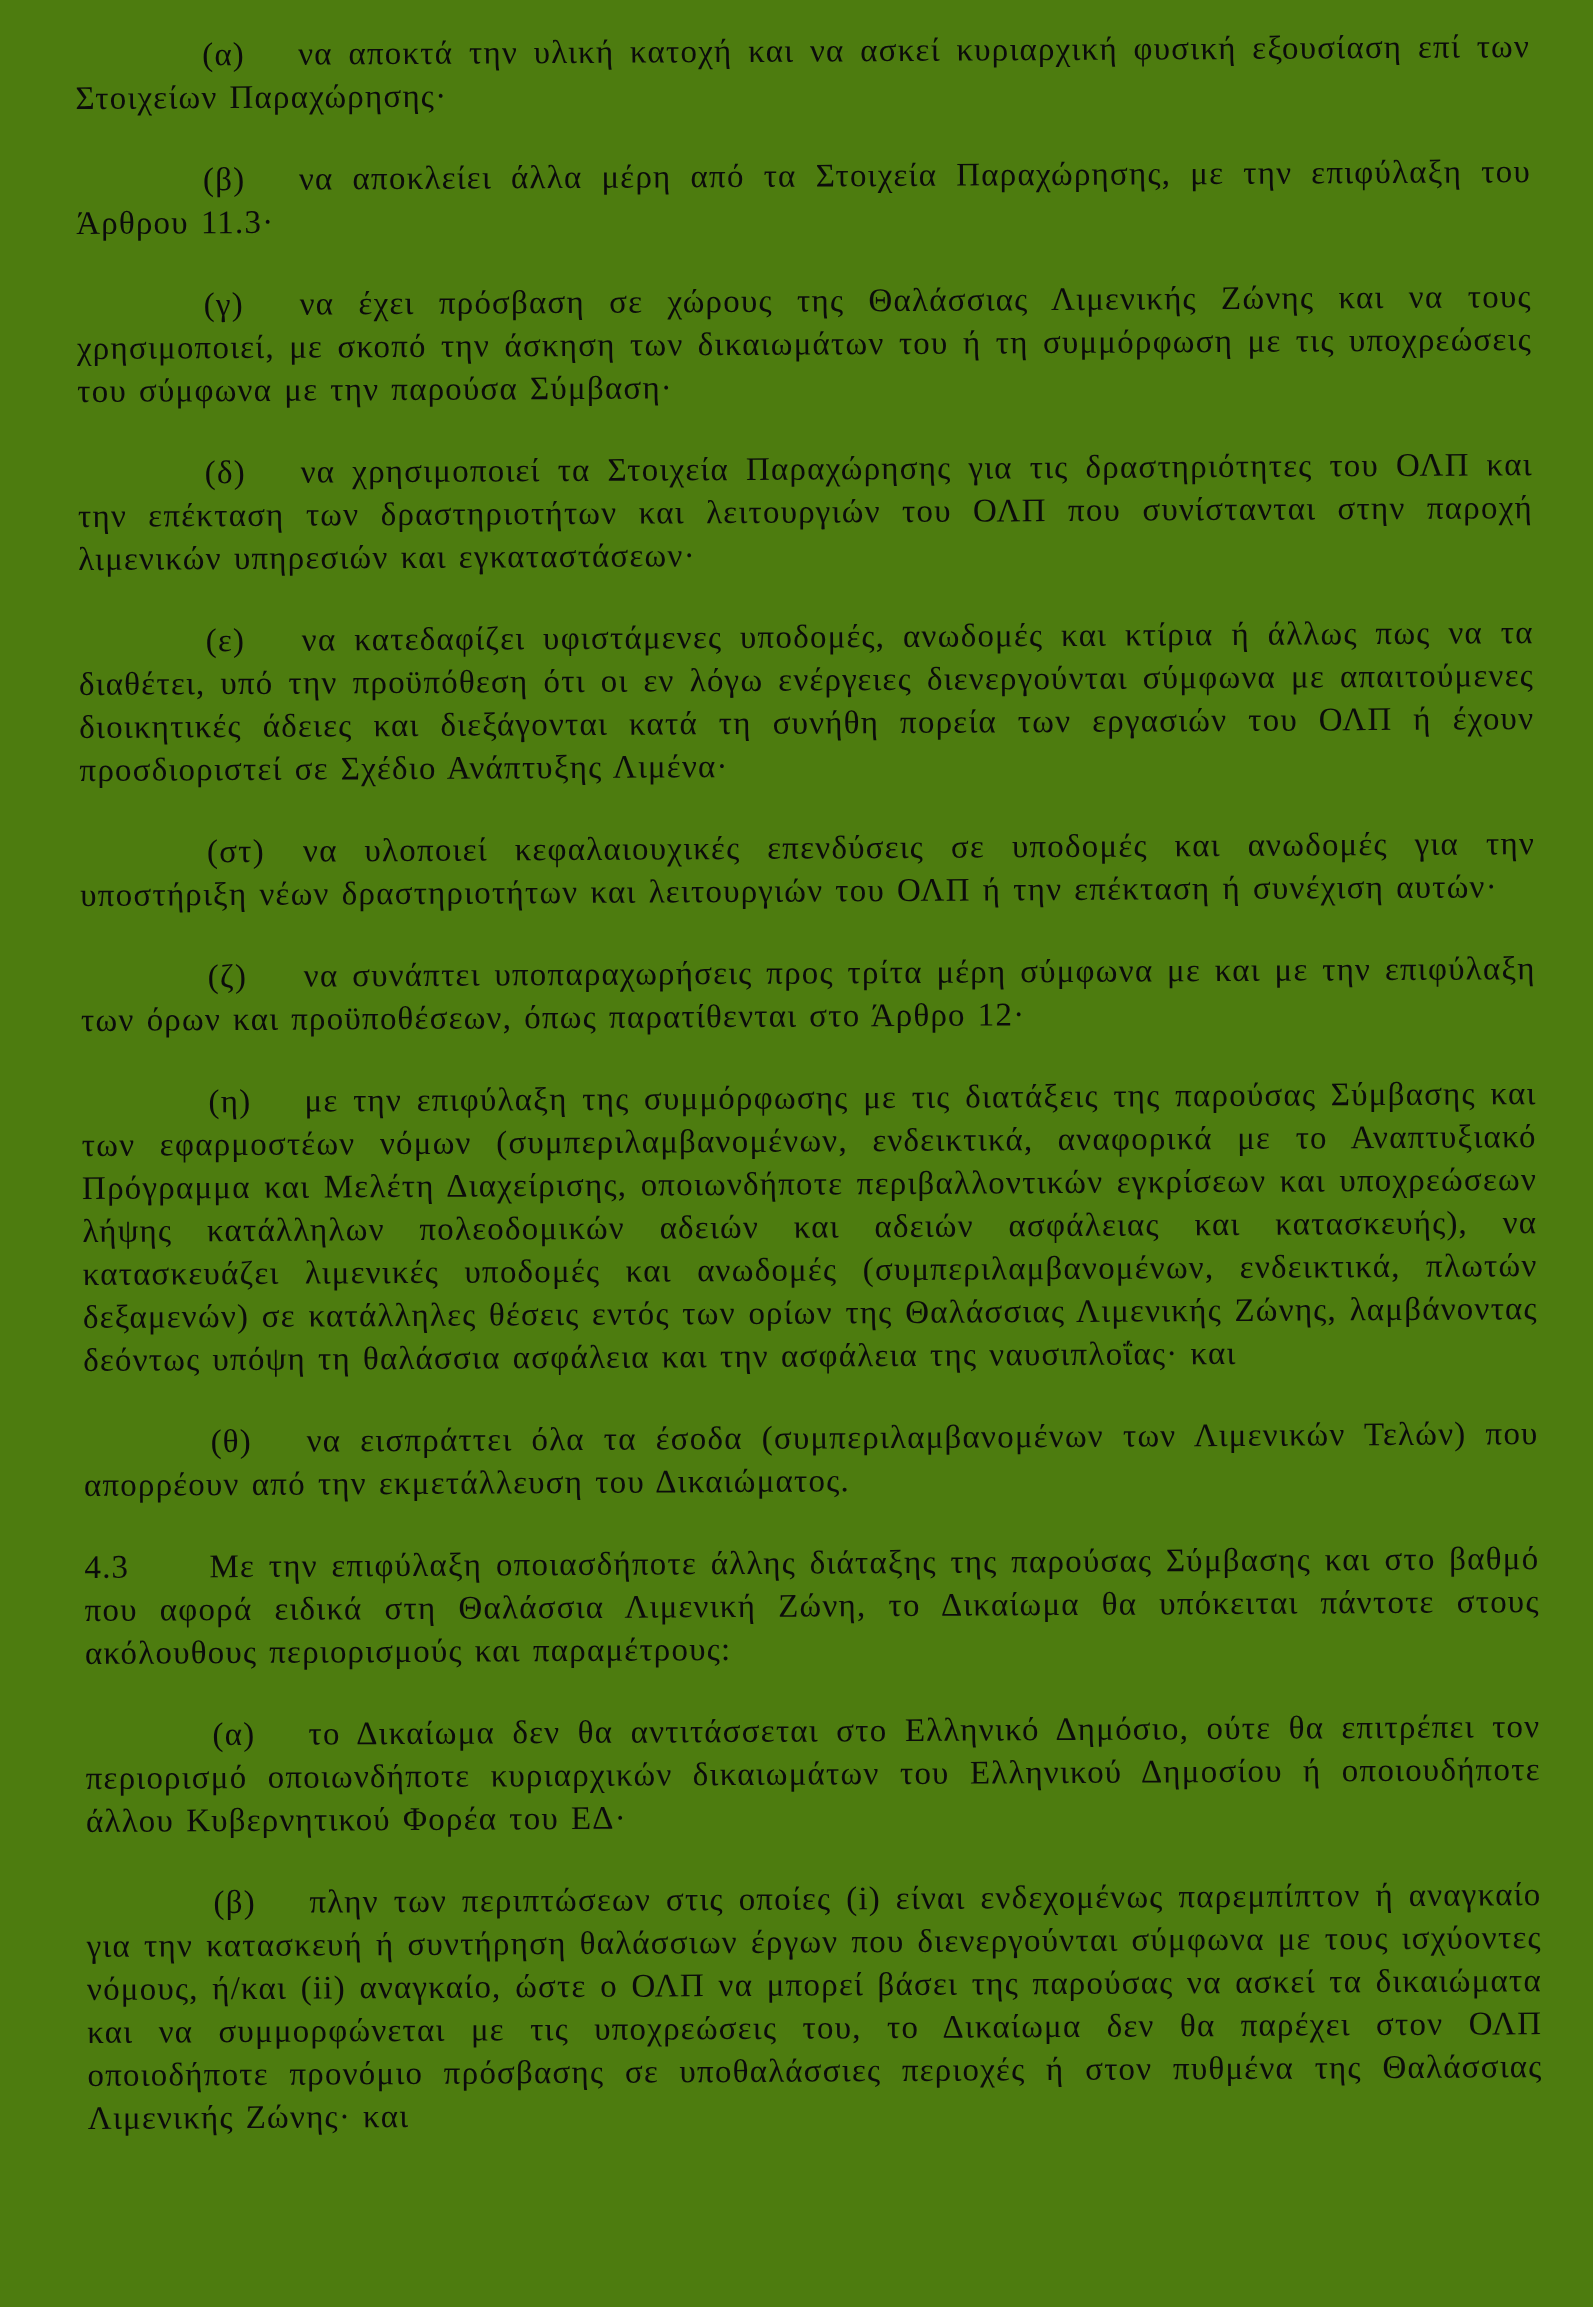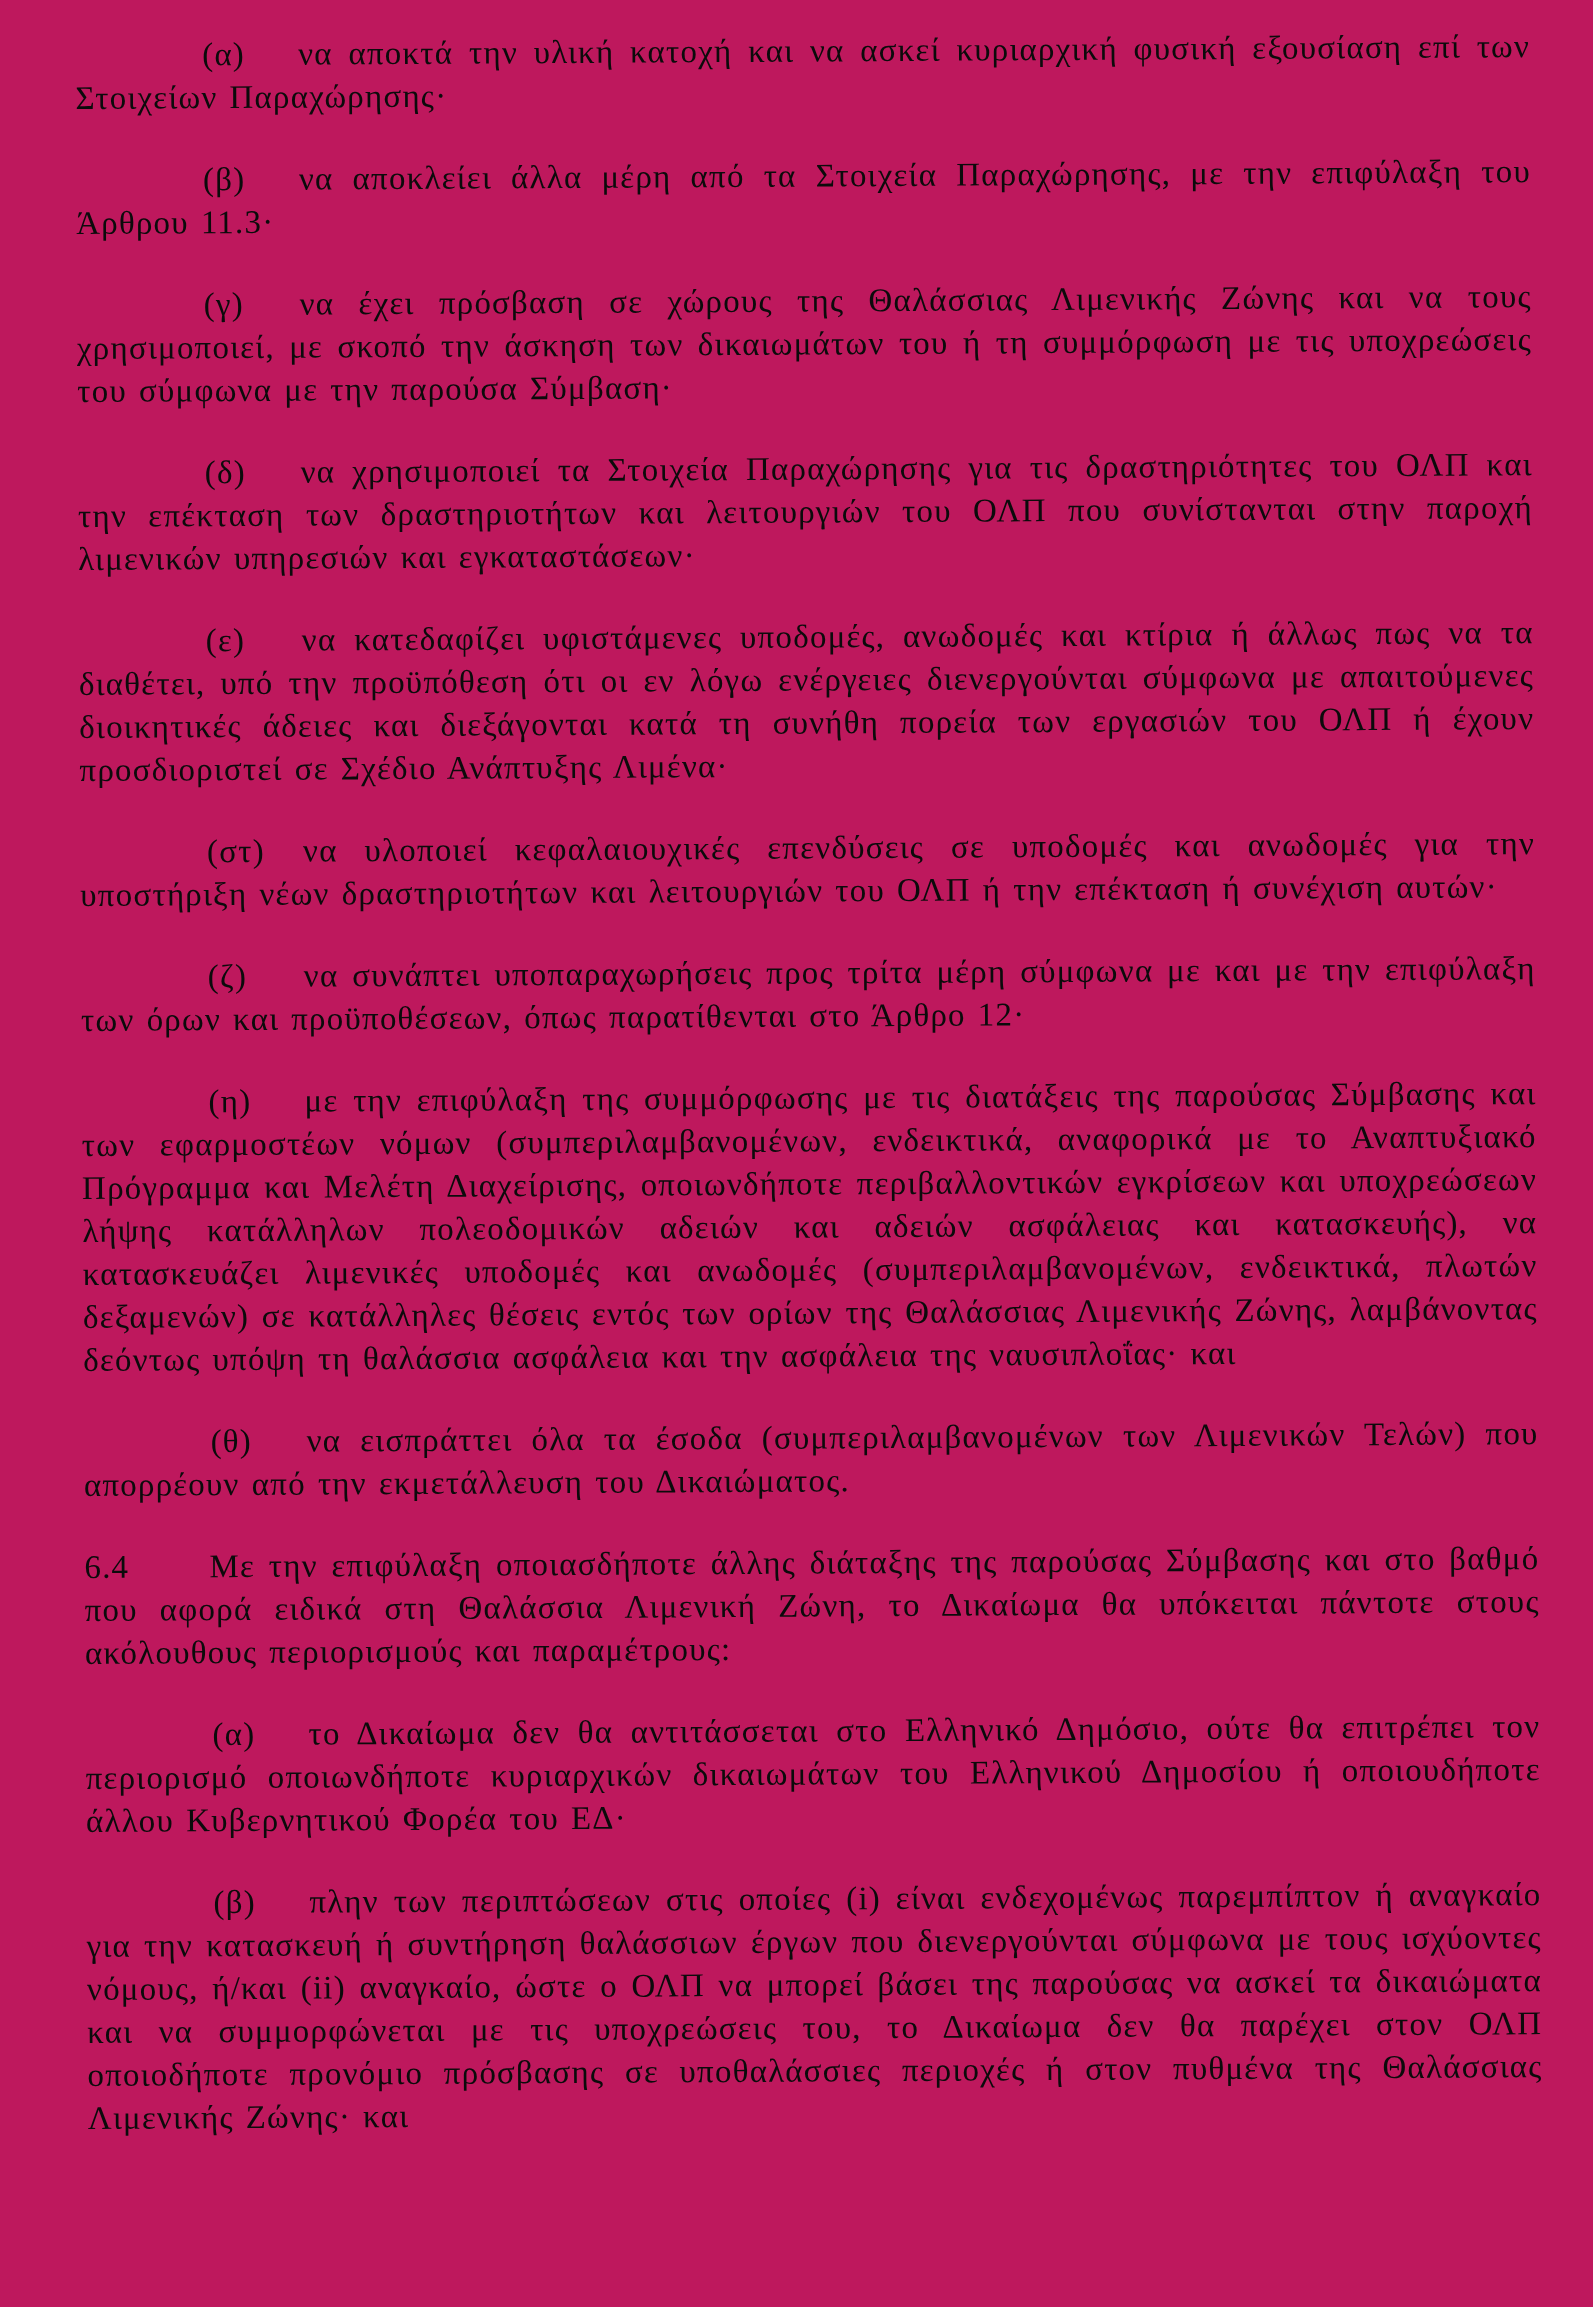--- a/index.html
+++ b/index.html
@@ -4,21 +4,21 @@
 <style>
   html, body {
     margin: 0;
     padding: 0;
     background: #ffffff;
   }
   .page {
     position: relative;
     width: 1593px;
     height: 2307px;
-    background: #be185d;
+    background: #4d7c0f;
     overflow: hidden;
     font-family: "Liberation Serif", "DejaVu Serif", serif;
   }
   .content {
     position: absolute;
     left: 75px;
     top: 34px;
     width: 1455px;
     color: #0b0b0b;
     font-size: 33px;
@@ -72,21 +72,21 @@
     <p class="para item"><span class="marker">(ε)</span><span class="text">να κατεδαφίζει υφιστάμενες υποδομές, ανωδομές και κτίρια ή άλλως πως να τα διαθέτει, υπό την προϋπόθεση ότι οι εν λόγω ενέργειες διενεργούνται σύμφωνα με απαιτούμενες διοικητικές άδειες και διεξάγονται κατά τη συνήθη πορεία των εργασιών του ΟΛΠ ή έχουν προσδιοριστεί σε Σχέδιο Ανάπτυξης Λιμένα·</span></p>
 
     <p class="para item"><span class="marker">(στ)</span><span class="text">να υλοποιεί κεφαλαιουχικές επενδύσεις σε υποδομές και ανωδομές για την υποστήριξη νέων δραστηριοτήτων και λειτουργιών του ΟΛΠ ή την επέκταση ή συνέχιση αυτών·</span></p>
 
     <p class="para item"><span class="marker">(ζ)</span><span class="text">να συνάπτει υποπαραχωρήσεις προς τρίτα μέρη σύμφωνα με και με την επιφύλαξη των όρων και προϋποθέσεων, όπως παρατίθενται στο Άρθρο 12·</span></p>
 
     <p class="para item"><span class="marker">(η)</span><span class="text">με την επιφύλαξη της συμμόρφωσης με τις διατάξεις της παρούσας Σύμβασης και των εφαρμοστέων νόμων (συμπεριλαμβανομένων, ενδεικτικά, αναφορικά με το Αναπτυξιακό Πρόγραμμα και Μελέτη Διαχείρισης, οποιωνδήποτε περιβαλλοντικών εγκρίσεων και υποχρεώσεων λήψης κατάλληλων πολεοδομικών αδειών και αδειών ασφάλειας και κατασκευής), να κατασκευάζει λιμενικές υποδομές και ανωδομές (συμπεριλαμβανομένων, ενδεικτικά, πλωτών δεξαμενών) σε κατάλληλες θέσεις εντός των ορίων της Θαλάσσιας Λιμενικής Ζώνης, λαμβάνοντας δεόντως υπόψη τη θαλάσσια ασφάλεια και την ασφάλεια της ναυσιπλοΐας· και</span></p>
 
     <p class="para item"><span class="marker">(θ)</span><span class="text">να εισπράττει όλα τα έσοδα (συμπεριλαμβανομένων των Λιμενικών Τελών) που απορρέουν από την εκμετάλλευση του Δικαιώματος.</span></p>
 
-    <p class="para section"><span class="marker">6.4</span><span class="text">Με την επιφύλαξη οποιασδήποτε άλλης διάταξης της παρούσας Σύμβασης και στο βαθμό που αφορά ειδικά στη Θαλάσσια Λιμενική Ζώνη, το Δικαίωμα θα υπόκειται πάντοτε στους ακόλουθους περιορισμούς και παραμέτρους:</span></p>
+    <p class="para section"><span class="marker">4.3</span><span class="text">Με την επιφύλαξη οποιασδήποτε άλλης διάταξης της παρούσας Σύμβασης και στο βαθμό που αφορά ειδικά στη Θαλάσσια Λιμενική Ζώνη, το Δικαίωμα θα υπόκειται πάντοτε στους ακόλουθους περιορισμούς και παραμέτρους:</span></p>
 
     <p class="para item"><span class="marker">(α)</span><span class="text">το Δικαίωμα δεν θα αντιτάσσεται στο Ελληνικό Δημόσιο, ούτε θα επιτρέπει τον περιορισμό οποιωνδήποτε κυριαρχικών δικαιωμάτων του Ελληνικού Δημοσίου ή οποιουδήποτε άλλου Κυβερνητικού Φορέα του ΕΔ·</span></p>
 
     <p class="para item"><span class="marker">(β)</span><span class="text">πλην των περιπτώσεων στις οποίες (i) είναι ενδεχομένως παρεμπίπτον ή αναγκαίο για την κατασκευή ή συντήρηση θαλάσσιων έργων που διενεργούνται σύμφωνα με τους ισχύοντες νόμους, ή/και (ii) αναγκαίο, ώστε ο ΟΛΠ να μπορεί βάσει της παρούσας να ασκεί τα δικαιώματα και να συμμορφώνεται με τις υποχρεώσεις του, το Δικαίωμα δεν θα παρέχει στον ΟΛΠ οποιοδήποτε προνόμιο πρόσβασης σε υποθαλάσσιες περιοχές ή στον πυθμένα της Θαλάσσιας Λιμενικής Ζώνης· και</span></p>
 
   </div>
 </div>
 
 
 </body></html>

